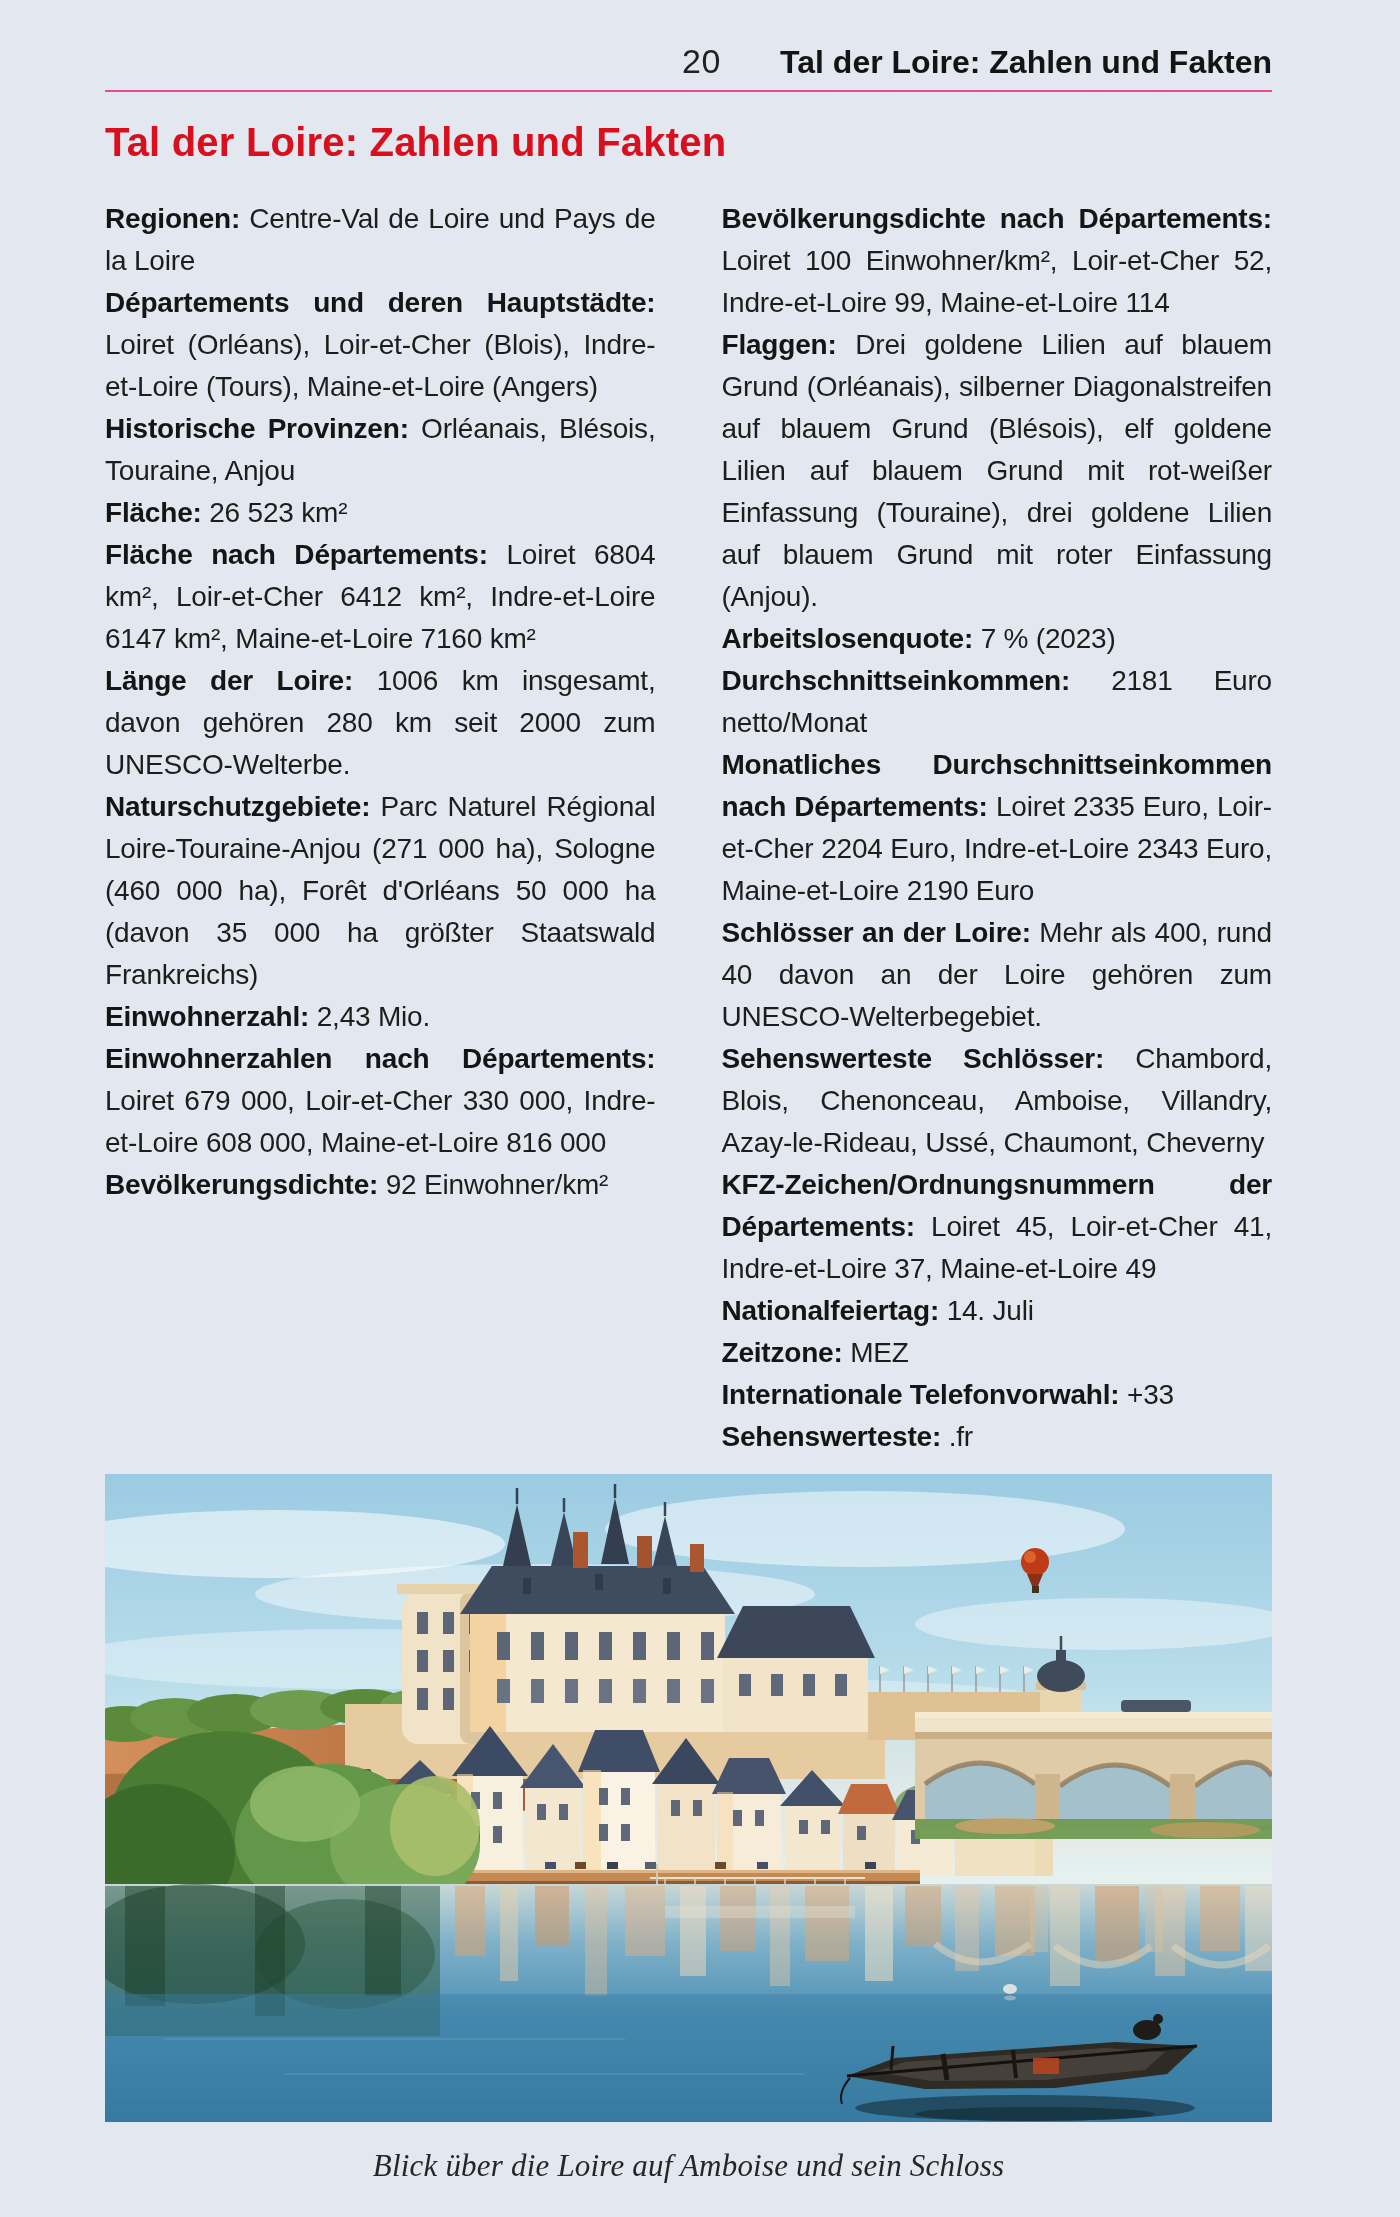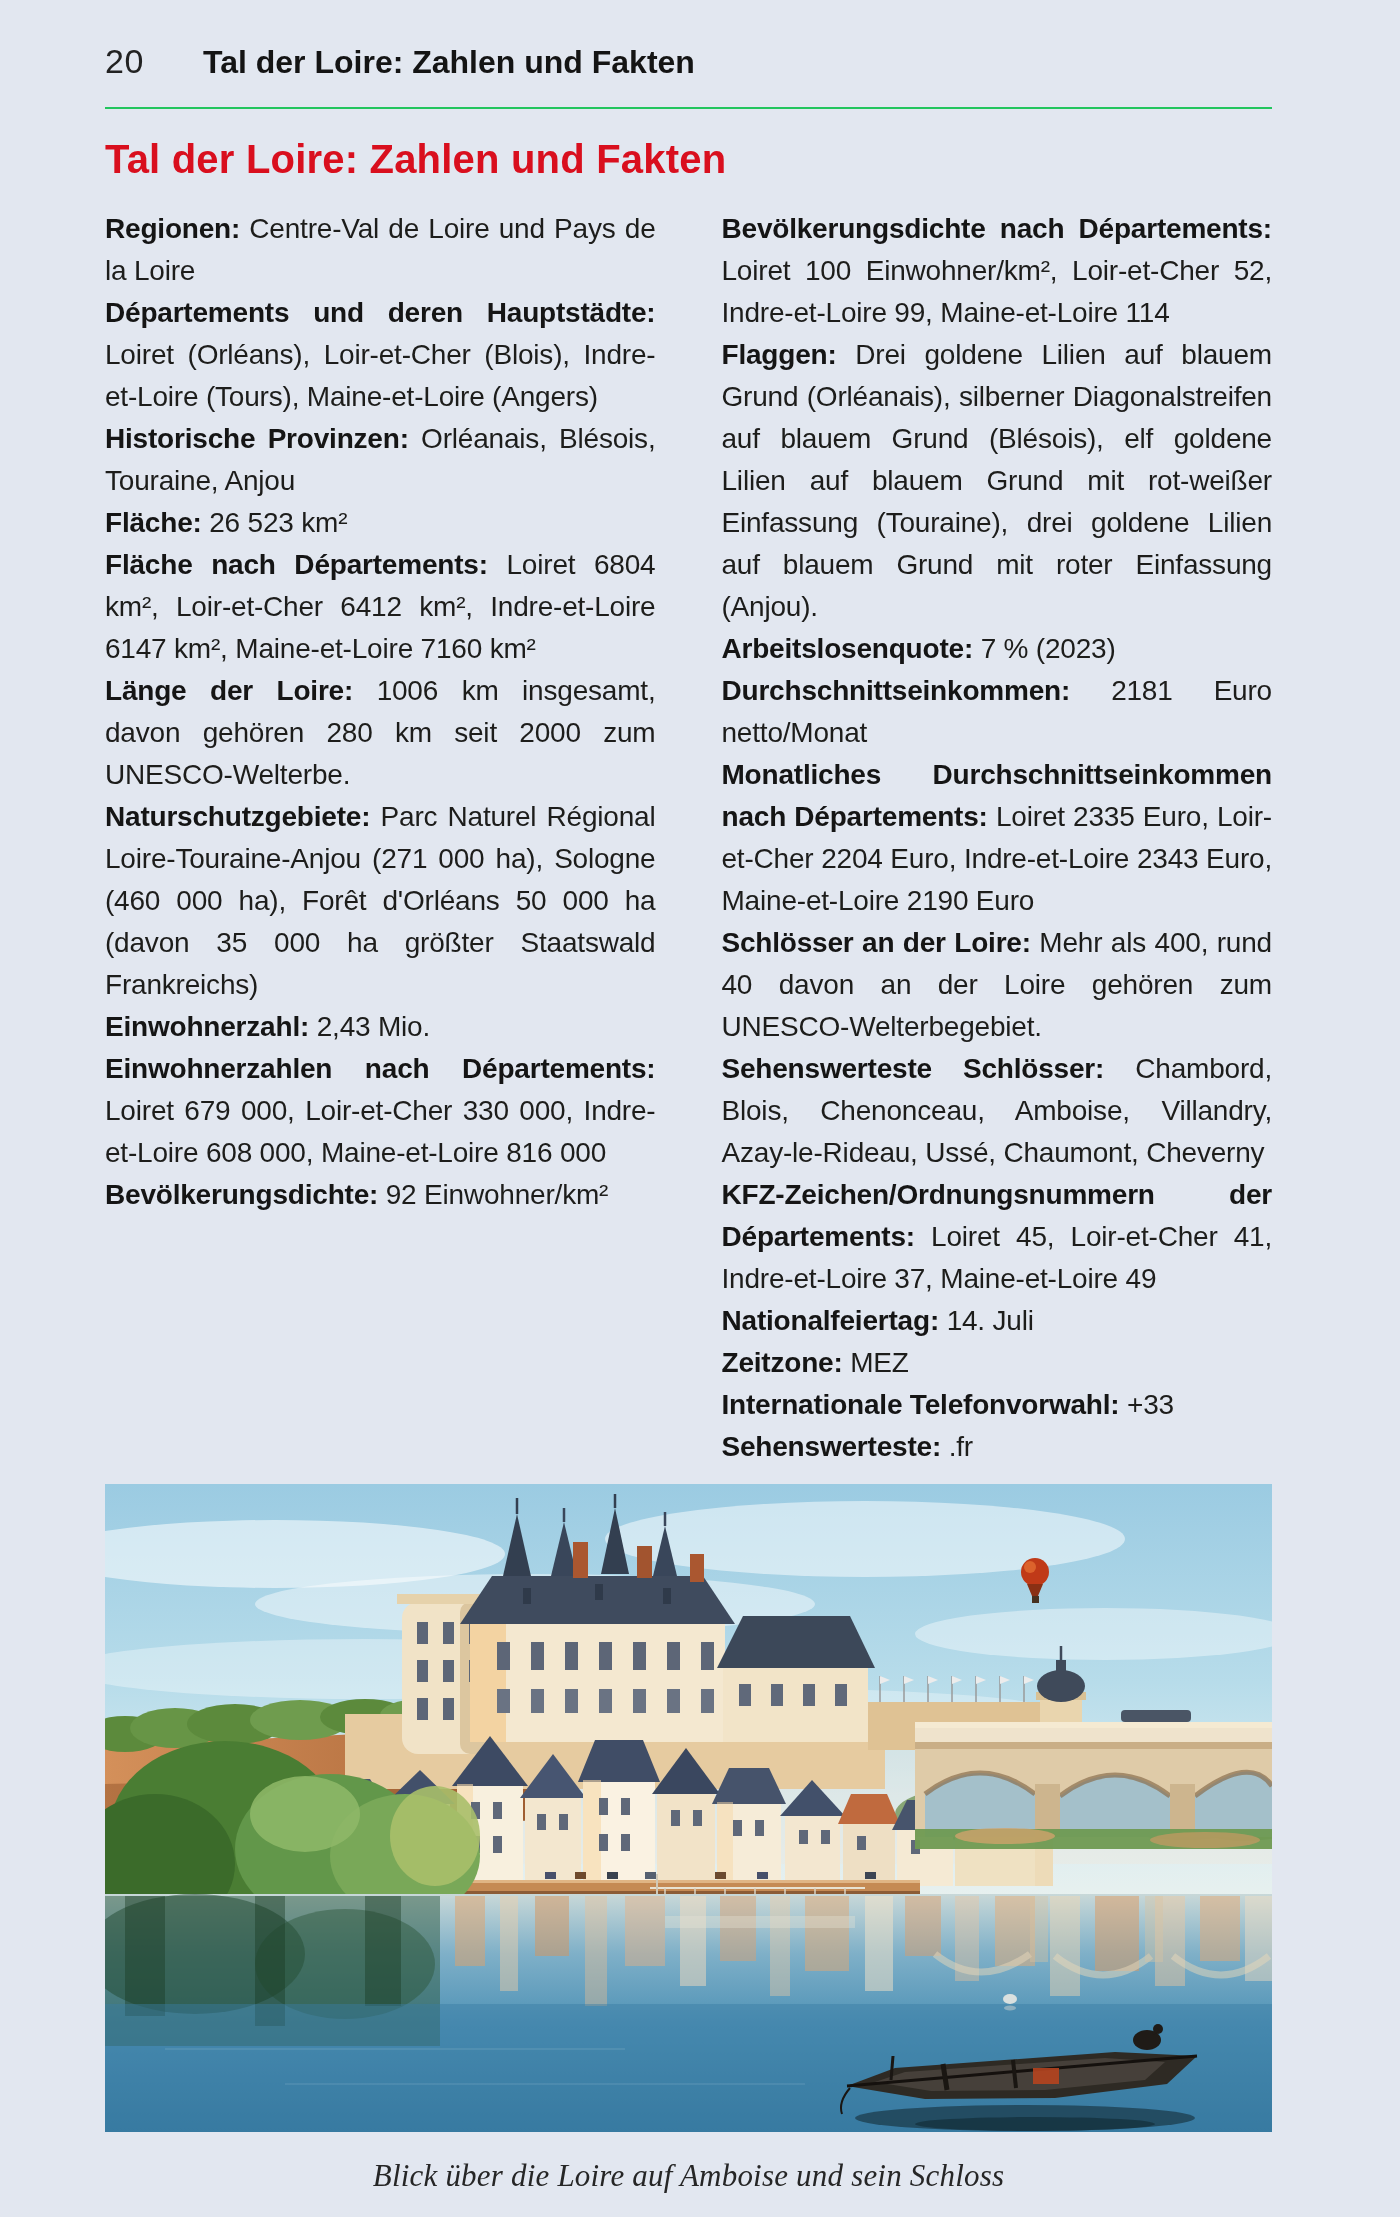--- a/index.html
+++ b/index.html
@@ -11,37 +11,38 @@
     color: #1d1d1b;
     overflow: hidden;
   }
   .page {
     width: 1400px; height: 2217px;
     padding: 42px 128px 0 105px;
   }
   
   .runhead {
     display: flex; align-items: baseline;
-    border-bottom: 2px solid #22c55e;
-    padding-bottom: 26px;
+    border-bottom: 2px solid #ec4899;
+    padding-bottom: 9px;
+    justify-content: flex-end;
   }
   .pagenum {
     font-size: 34px; font-weight: 400; color: #222;
     width: 60px; margin-right: 38px; letter-spacing: 0.5px;
   }
   .runtitle { font-size: 32px; font-weight: 700; color: #141414; }
   
   h1.title {
     margin-top: 28px;
     font-size: 40px; font-weight: 700; color: #d90f1e;
     letter-spacing: 0.2px;
   }
   
   .columns {
-    margin-top: 26px;
+    margin-top: 33px;
     display: flex; gap: 66px;
   }
   .col {
     width: 563px;
     font-size: 28px; line-height: 42px;
     text-align: justify;
     letter-spacing: -0.2px;
     hyphens: auto;
   }
   .fact { margin: 0; }

